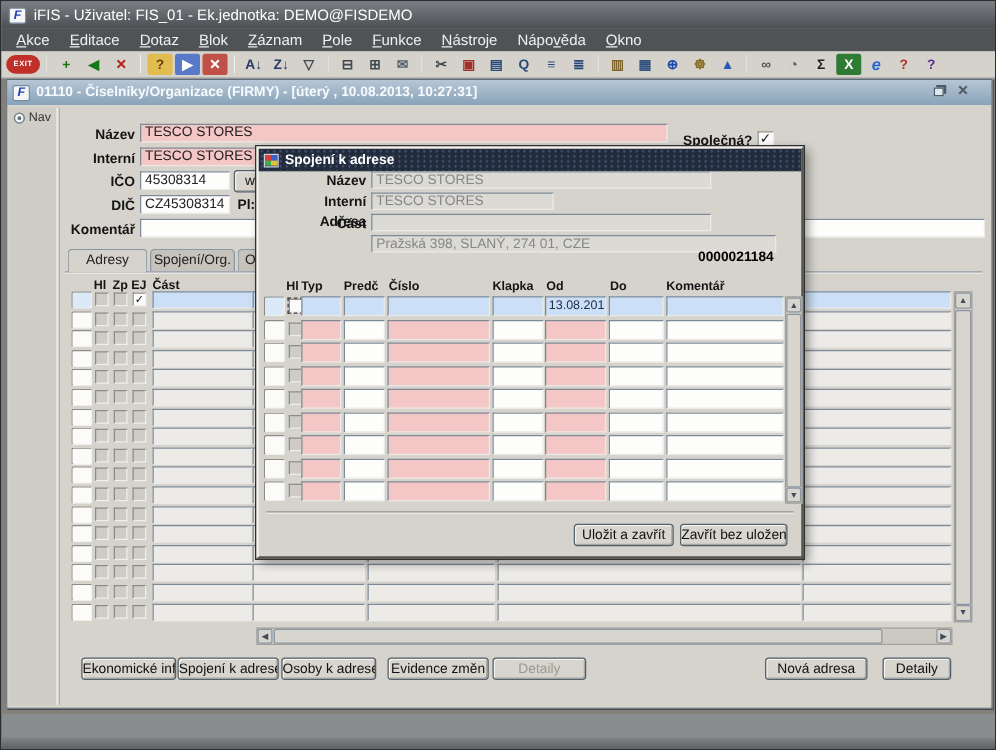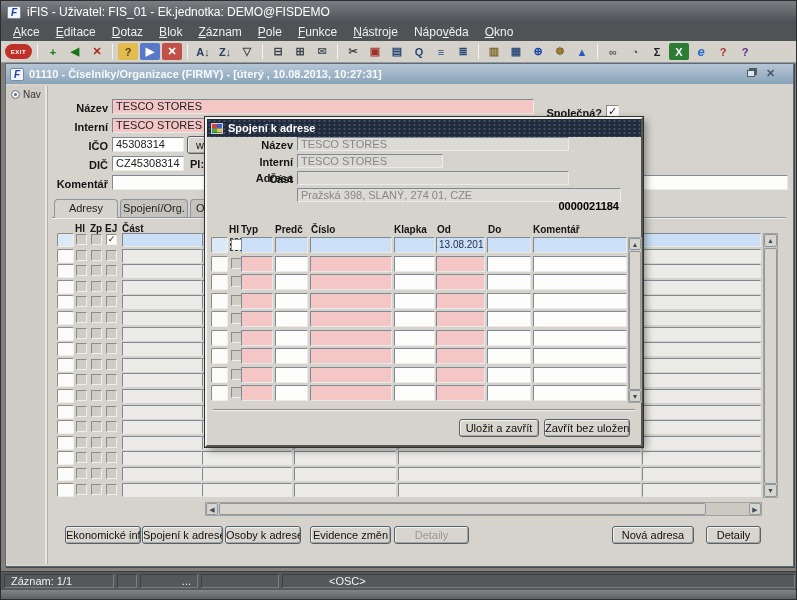--- a/index.html
+++ b/index.html
@@ -521,21 +521,14 @@
 
           <div class="dsep"></div>
           <div class="btn" style="left:252px;top:300px;width:80px;">Uložit a zavřít</div>
           <div class="btn" style="left:337px;top:300px;width:86px;">Zavřít bez uložení</div>
         </div>
 
       </div>
     </div>
   </div>
 
-  <div class="statusbar">
-      <span class="seg" style="width: 110px;">Záznam: 1/1</span>
-      <span class="seg" style="width: 20px;"></span>
-      <span class="seg" style="width: 58px; text-align: right;">...</span>
-      <span class="seg" style="width: 78px;"></span>
-      <span class="seg" style="flex: 1 1 0%; padding-left: 46px;">&lt;OSC&gt;</span>
-    </div>
   <div class="winbottom"></div>
 </div>
 
 </body></html>

